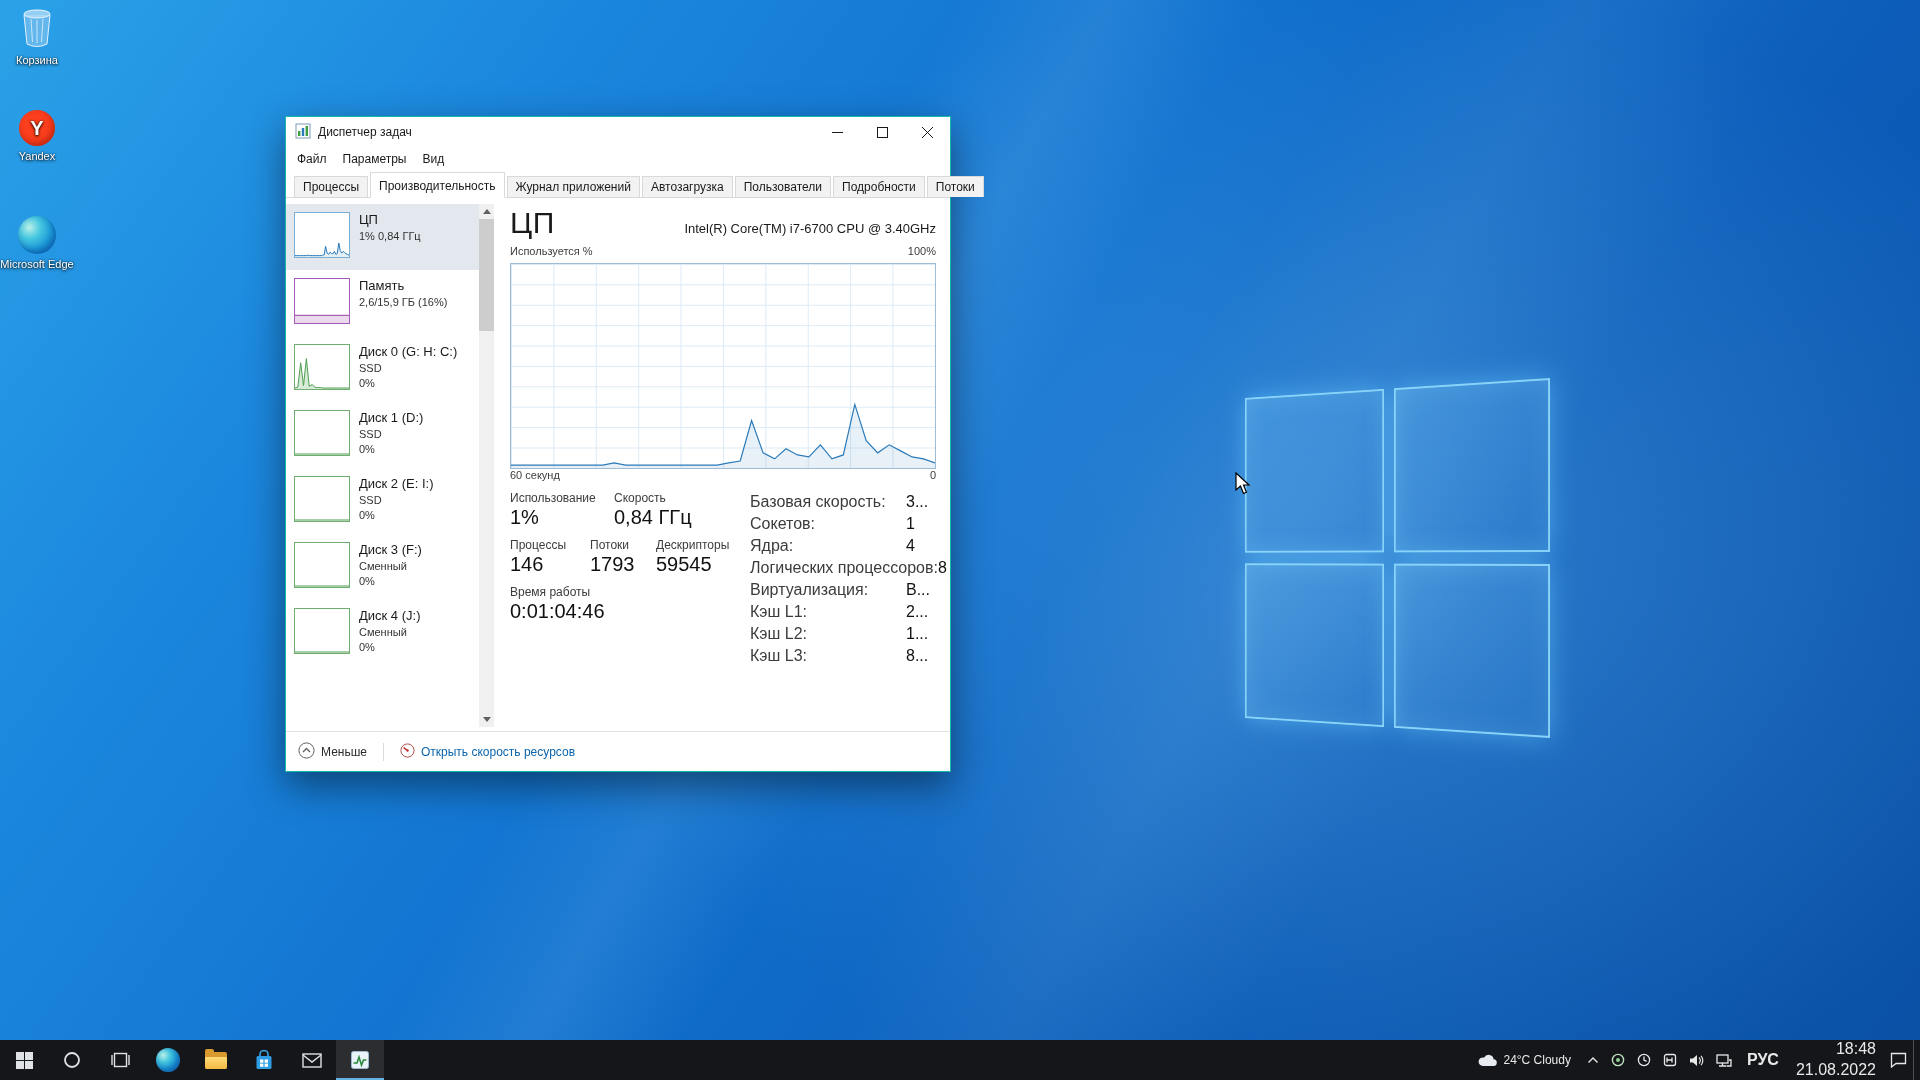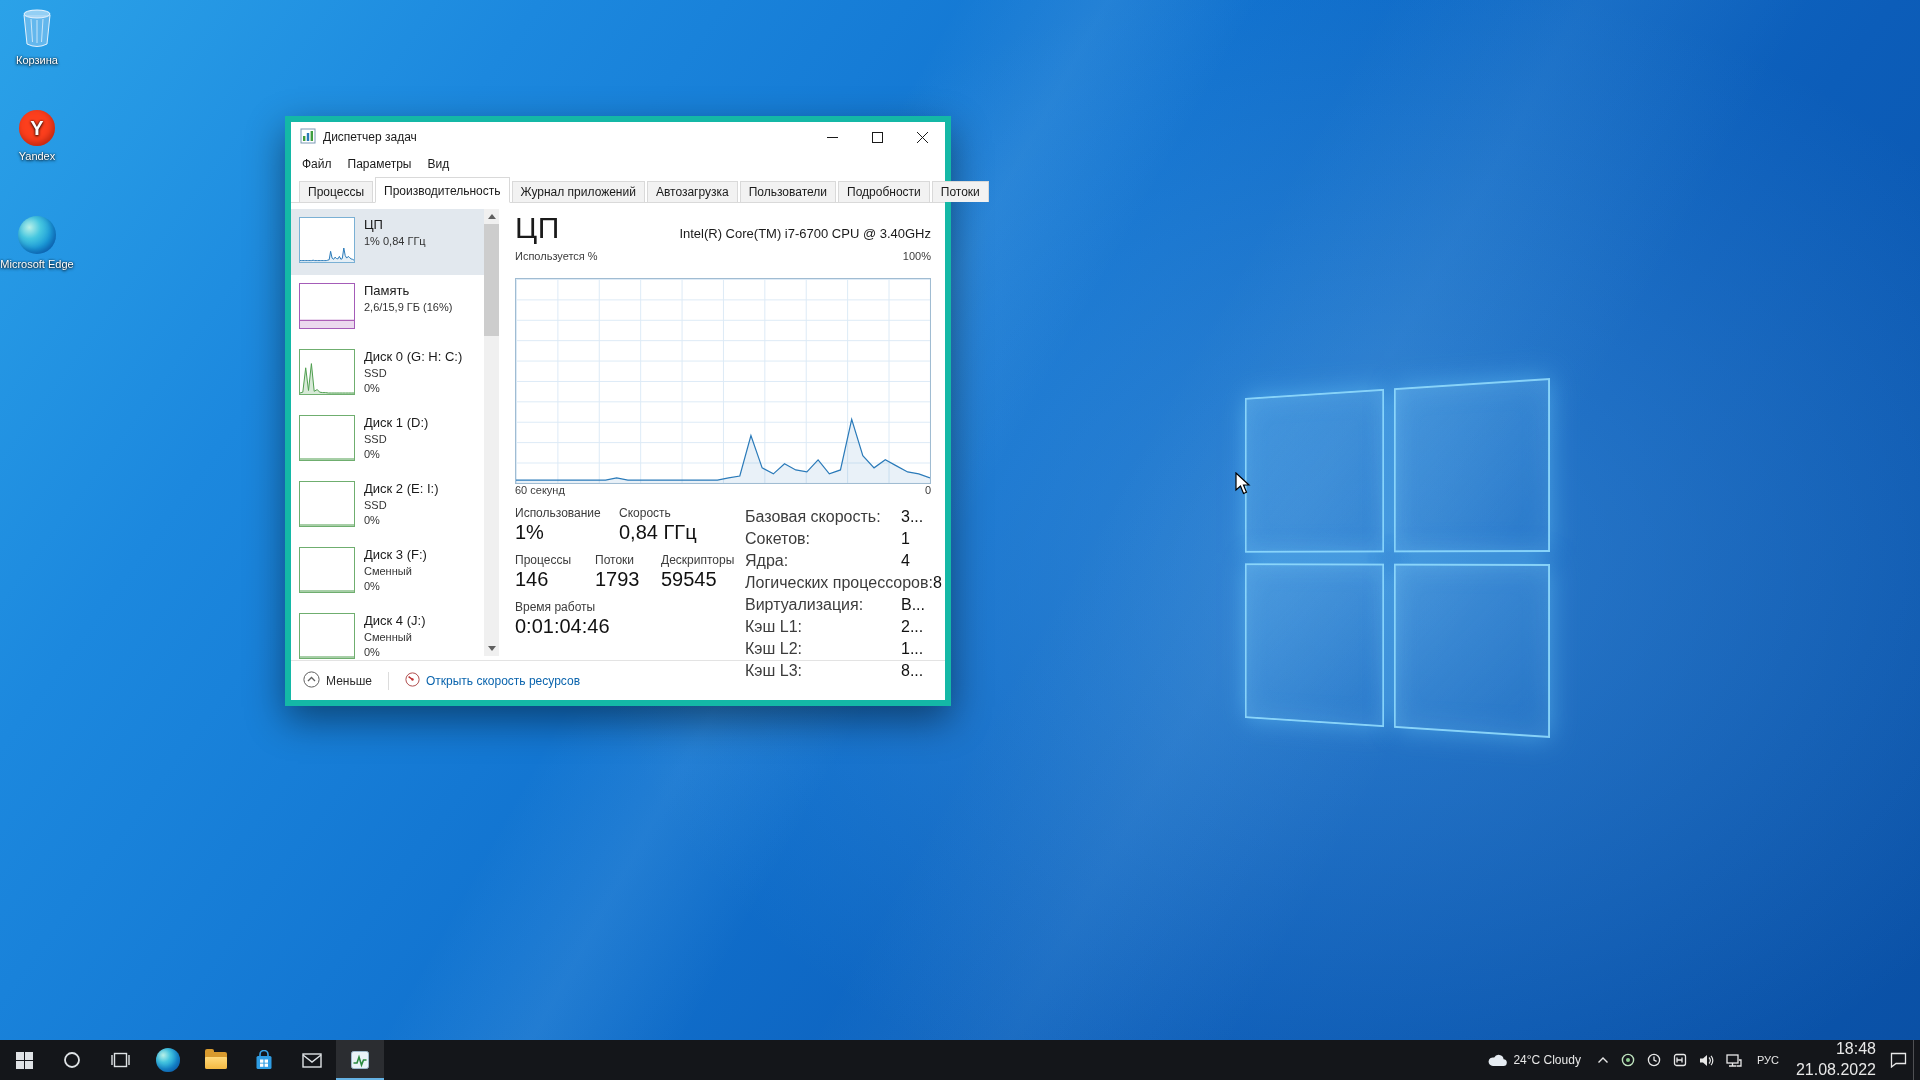--- a/index.html
+++ b/index.html
@@ -34,22 +34,22 @@
   #icon-edge    { left: -7px; top: 216px; }
   .ya-ball { width: 36px; height: 36px; border-radius: 50%; background: #fc3f1d; color: #fff;
     display: flex; align-items: center; justify-content: center; font-weight: bold; font-size: 20px;
     box-shadow: inset -2px -3px 6px rgba(120,10,0,0.45); }
   .edge-ball { border-radius: 50%;
     background: radial-gradient(circle at 30% 30%, #b9f0e8 0%, #46c7e0 30%, #1b9ad8 60%, #0e6ec4 100%);
     box-shadow: inset -2px -3px 6px rgba(6,60,140,0.5); }
   .edge-ball.lg { width: 38px; height: 38px; }
   .edge-ball.sm { width: 24px; height: 24px; }
   
-  #tm { position: absolute; left: 285px; top: 116px; width: 666px; height: 590px; background: #fff;
-    border: 6px solid #14b8a6; box-shadow: 0 14px 36px rgba(0,0,0,0.45);
+  #tm { position: absolute; left: 285px; top: 116px; width: 666px; height: 656px; background: #fff;
+    border: 1px solid #14b8a6; box-shadow: 0 14px 36px rgba(0,0,0,0.45);
     display: flex; flex-direction: column; font-size: 12px; z-index: 10; }
   .titlebar { height: 30px; flex: 0 0 auto; display: flex; align-items: center; padding-left: 9px; }
   .tb-title { margin-left: 7px; }
   .tb-sp { flex: 1; }
   .wctl { width: 45px; height: 100%; display: flex; align-items: center; justify-content: center; }
   .menubar { height: 23px; flex: 0 0 auto; display: flex; align-items: center; padding-left: 3px; }
   .menu-item { padding: 3px 8px; }
   .tabstrip { display: flex; align-items: flex-end; padding-left: 8px; border-bottom: 1px solid #d9d9d9;
     height: 28px; flex: 0 0 auto; }
   .tab { border: 1px solid #d9d9d9; border-bottom: none; background: #f2f2f2;
@@ -77,21 +77,21 @@
   .tri-up { width: 0; height: 0; border-left: 4px solid transparent; border-right: 4px solid transparent;
     border-bottom: 5px solid #606060; }
   .tri-down { width: 0; height: 0; border-left: 4px solid transparent; border-right: 4px solid transparent;
     border-top: 5px solid #606060; }
   
   .main { flex: 1; padding: 0 14px 0 16px; display: flex; flex-direction: column; min-width: 0; }
   .main-head { display: flex; justify-content: space-between; align-items: baseline; margin-top: 2px; }
   .h-cpu { font-size: 30px; font-weight: 300; letter-spacing: 0.5px; }
   .h-chip { font-size: 13px; }
   .chart-top, .chart-bot { display: flex; justify-content: space-between; font-size: 11px; color: #3c3c3c; }
-  .chart-top { margin-top: 5px; margin-bottom: 16px; }
+  .chart-top { margin-top: 5px; margin-bottom: 6px; }
   .chart-bot { margin-top: 0; }
   .chart { position: relative; height: 206px; border: 1px solid #a0bcd2; background-color: #fff;
     background-image: linear-gradient(to right, #dceaf6 1px, transparent 1px),
                       linear-gradient(to bottom, #dceaf6 1px, transparent 1px);
     background-size: 10% 100%, 100% 10%; }
   .chart svg { position: absolute; inset: 0; width: 100%; height: 100%; }
   .statwrap { display: flex; margin-top: 10px; flex: 1; min-height: 0; }
   .stats { flex: 1; }
   .srow { display: flex; margin-bottom: 9px; }
   .w1 { width: 104px; } .w2 { width: 80px; } .w3 { width: 66px; }
@@ -114,21 +114,21 @@
   .folder-icon { width: 22px; height: 17px; position: relative; }
   .folder-icon .back { position: absolute; inset: 0; background: #d89a2e; border-radius: 2px; }
   .folder-icon .tabp { position: absolute; left: 0; top: -3px; width: 9px; height: 5px; background: #d89a2e;
     border-radius: 2px 2px 0 0; }
   .folder-icon .front { position: absolute; left: 0; bottom: 0; width: 100%; height: 12px;
     background: linear-gradient(#ffd97a, #f4b942); border-radius: 1px 1px 2px 2px; }
   .tspacer { flex: 1; }
   .tray { display: flex; align-items: center; }
   .tray-item { padding: 0 6px; height: 40px; display: flex; align-items: center; justify-content: center; }
   .weather { display: flex; align-items: center; gap: 5px; font-size: 12px; padding: 0 10px; }
-  .lang { font-size: 11px; padding: 0 9px; }
+  .lang { font-size: 16px; padding: 0 9px; font-weight: bold; }
   .clock { font-size: 16px; text-align: right; line-height: 1.3; padding: 0 8px; }
   .showdesk { width: 7px; height: 40px; border-left: 1px solid rgba(255,255,255,0.25); }
   
   #cursor { position: absolute; left: 1234px; top: 472px; z-index: 60; pointer-events: none; }
 </style>
 </head>
 <body>
 
 <div id="wallpaper"></div>
 <div id="beams"></div>

